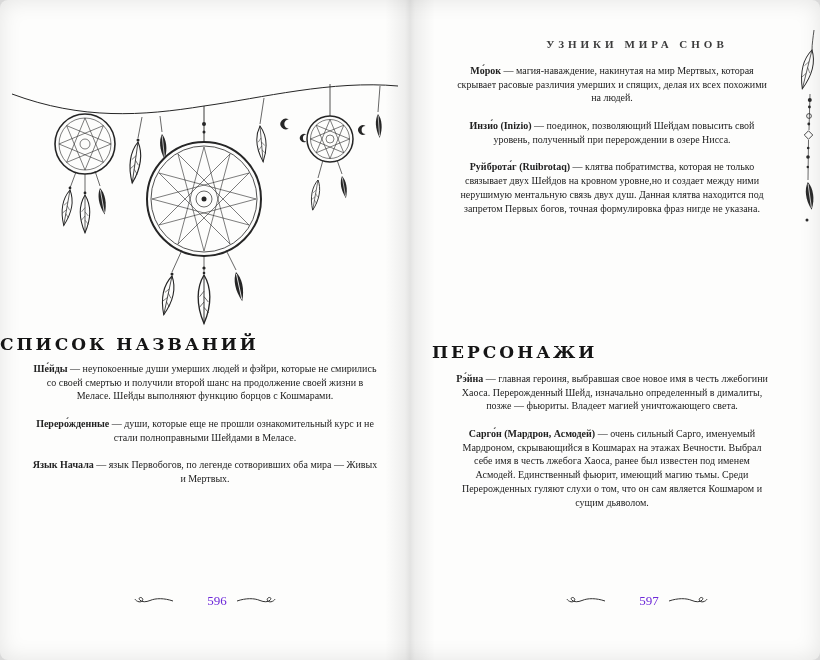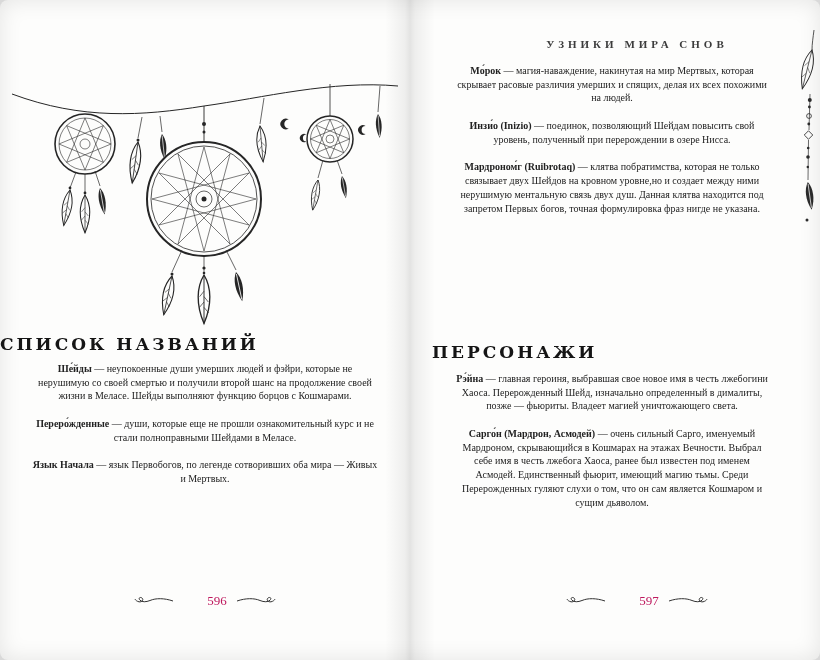--- a/index.html
+++ b/index.html
@@ -41,21 +41,21 @@
   .left  .entries            { top:362px; left:32px; width:346px; }
   .right .entries.glossary   { top:64px;  left:24px; width:312px; }
   .right .entries.characters { top:372px; left:24px; width:312px; }
   .entry { margin-bottom:14px; }
   .entry:last-child { margin-bottom:0; }
   .term { font-weight:bold; }
   .footer {
     position:absolute; top:593px; width:100%;
     display:flex; align-items:center; justify-content:center; gap:9px;
   }
-  .pagenum { font-size:13px; color:#be185d;margin-left:24px; }
+  .pagenum { font-size:13px; color:#6d28d9;margin-left:24px; }
   .flourish svg { display:block; }
   .flourish.mirror svg { transform:scaleX(-1); }
   .ornament { position:absolute; top:30px; right:8px; width:50px; height:210px; }
 </style>
 </head>
 <body>
 
 <div class="spread">
 
   <div class="page left">
@@ -135,21 +135,21 @@
         <use href="#fs" transform="translate(330,104) rotate(-10) scale(0.75)"></use>
         <use href="#moon" transform="translate(352,58) scale(0.8)"></use>
         <line x1="368" y1="14" x2="366" y2="40" stroke="#262626" stroke-width="0.7"></line>
         <use href="#fs" transform="translate(366,42) rotate(-4) scale(0.8)"></use>
       </svg>
     </div>
 
     <h2 class="section-title">СПИСОК НАЗВАНИЙ</h2>
 
     <div class="entries">
-      <p class="entry"><b class="term">Ше́йды</b><span> — неупокоенные души умерших людей и фэйри, которые не нерушимую со своей смертью и получили второй шанс на продолжение своей жизни в Меласе. Шейды выполняют функцию борцов с Кошмарами.</span></p>
+      <p class="entry"><b class="term">Ше́йды</b><span> — неупокоенные души умерших людей и фэйри, которые не смирились со своей смертью и получили второй шанс на продолжение своей жизни в Меласе. Шейды выполняют функцию борцов с Кошмарами.</span></p>
       <p class="entry"><b class="term">Переро́жденные</b><span> — души, которые еще не прошли ознакомительный курс и не стали полноправными Шейдами в Меласе.</span></p>
       <p class="entry"><b class="term">Язык Начала</b><span> — язык Первобогов, по легенде сотворивших оба мира — Живых и Мертвых.</span></p>
     </div>
 
     <div class="footer">
       <span class="flourish">
         <svg width="40" height="10" viewBox="0 0 40 10">
             <path d="M39,5 C30,2 22,2 16,4.5 C12,6.2 8,6.2 6,4.2 C4,2.2 6,0.6 8,2 C10,3.6 8,6.4 5,5.8 C3,5.4 1.6,4.2 1,3.2" fill="none" stroke="#333" stroke-width="1"></path>
           </svg>
       </span>
@@ -162,21 +162,21 @@
     </div>
   </div>
 
   <div class="page right">
 
     <div class="running-head">УЗНИКИ МИРА СНОВ</div>
 
     <div class="entries glossary">
       <p class="entry"><b class="term">Мо́рок</b><span> — магия-наваждение, накинутая на мир Мертвых, которая скрывает расовые различия умерших и спящих, делая их всех похожими на людей.</span></p>
       <p class="entry"><b class="term">Инзи́о (Inizio)</b><span> — поединок, позволяющий Шейдам повысить свой уровень, полученный при перерождении в озере Нисса.</span></p>
-      <p class="entry"><b class="term">Мардроном́г (Ruibrotaq)</b><span> — клятва побратимства, которая не только связывает двух Шейдов на кровном уровне,но и создает между ними нерушимую ментальную связь двух душ. Данная клятва находится под запретом Первых богов, точная формулировка фраз нигде не указана.</span></p>
+      <p class="entry"><b class="term">Руйброта́г (Ruibrotaq)</b><span> — клятва побратимства, которая не только связывает двух Шейдов на кровном уровне,но и создает между ними нерушимую ментальную связь двух душ. Данная клятва находится под запретом Первых богов, точная формулировка фраз нигде не указана.</span></p>
     </div>
 
     <h2 class="section-title">ПЕРСОНАЖИ</h2>
 
     <div class="entries characters">
       <p class="entry"><b class="term">Рэ́йна</b><span> — главная героиня, выбравшая свое новое имя в честь лжебогини Хаоса. Перерожденный Шейд, изначально определенный в дималиты, позже — фьюриты. Владеет магией уничтожающего света.</span></p>
       <p class="entry"><b class="term">Сарго́н (Мардрон, Асмодей)</b><span> — очень сильный Сарго, именуемый Мардроном, скрывающийся в Кошмарах на этажах Вечности. Выбрал себе имя в честь лжебога Хаоса, ранее был известен под именем Асмодей. Единственный фьюрит, имеющий магию тьмы. Среди Перерожденных гуляют слухи о том, что он сам является Кошмаром и сущим дьяволом.</span></p>
     </div>
 
     <div class="ornament">

